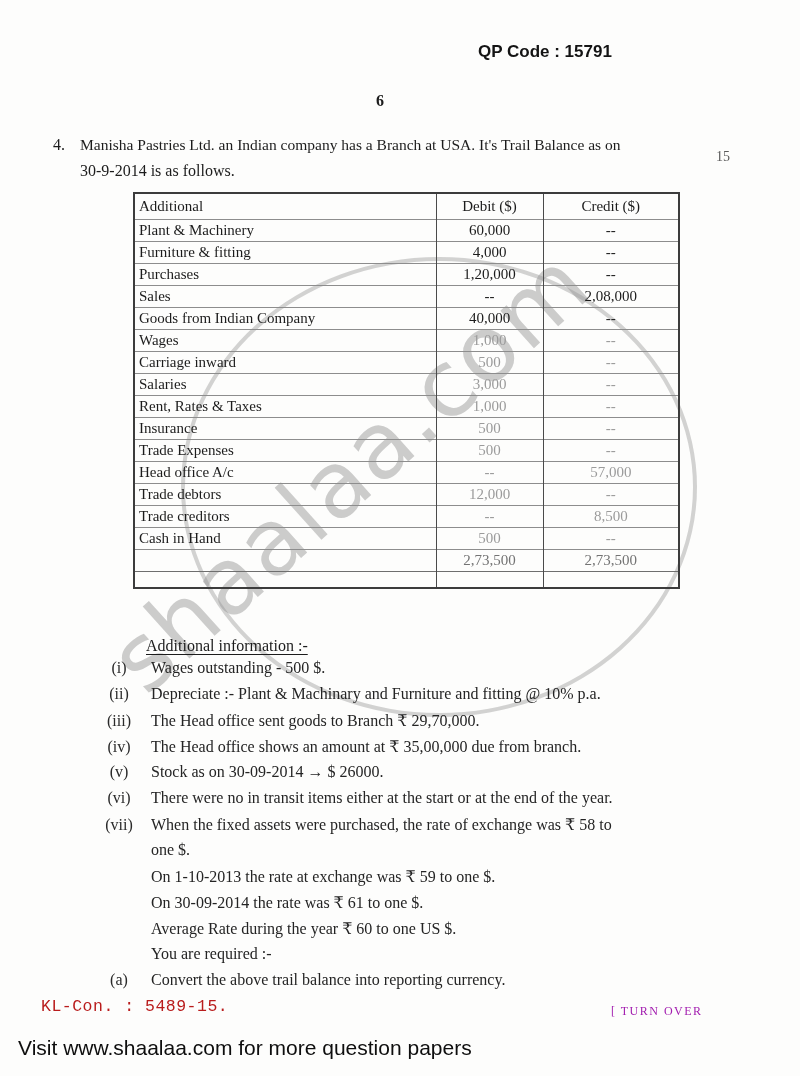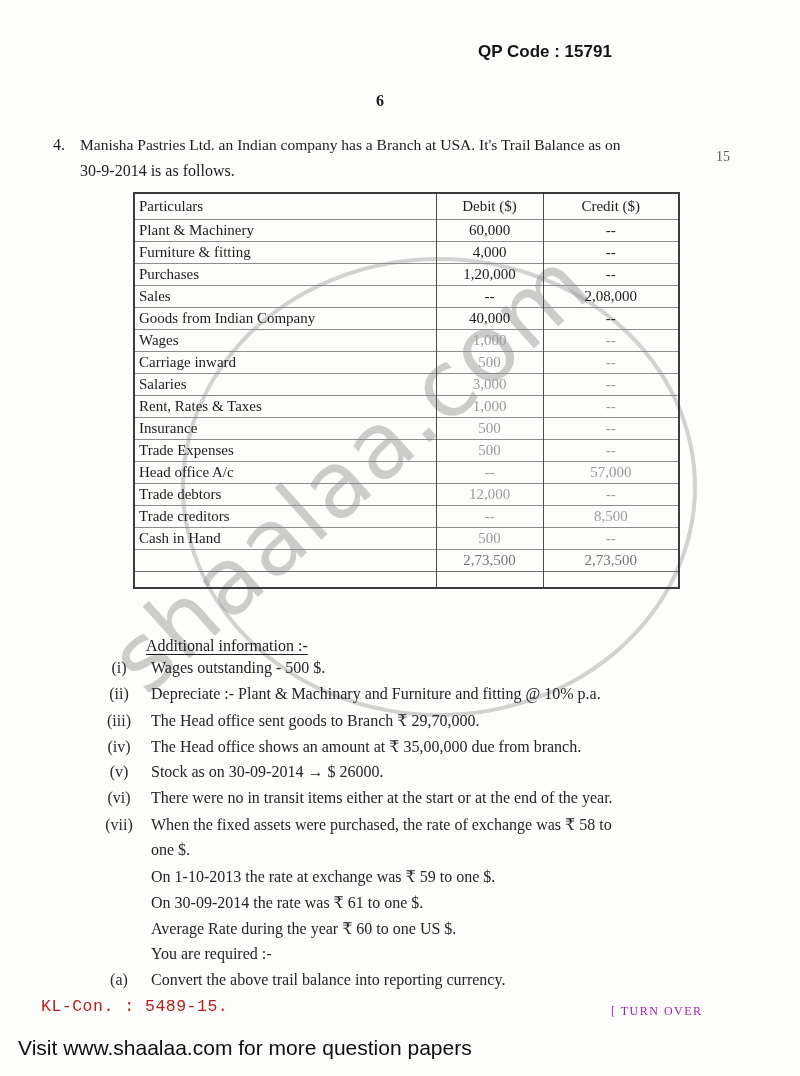--- a/index.html
+++ b/index.html
@@ -95,21 +95,21 @@
     </div>
 
     <table class="tb">
       <colgroup>
           <col class="c1">
           <col class="c2">
           <col class="c3">
         </colgroup>
       <tbody>
           <tr>
-        <th class="p">Particulars</th>
+        <th class="p">Additional</th>
         <th class="h">Debit ($)</th>
         <th class="h">Credit ($)</th>
       </tr>
       <tr>
         <td class="p">Plant &amp; Machinery</td>
         <td class="n">60,000</td>
         <td class="n">--</td>
       </tr>
       <tr>
         <td class="p">Furniture &amp; fitting</td>

